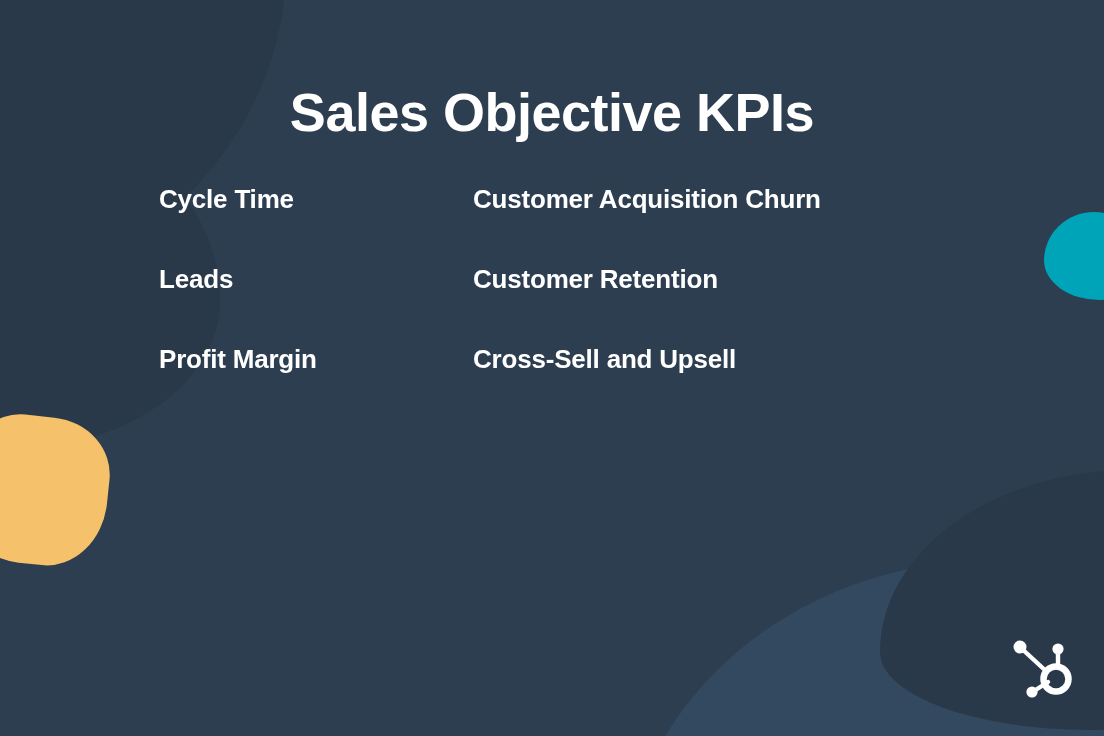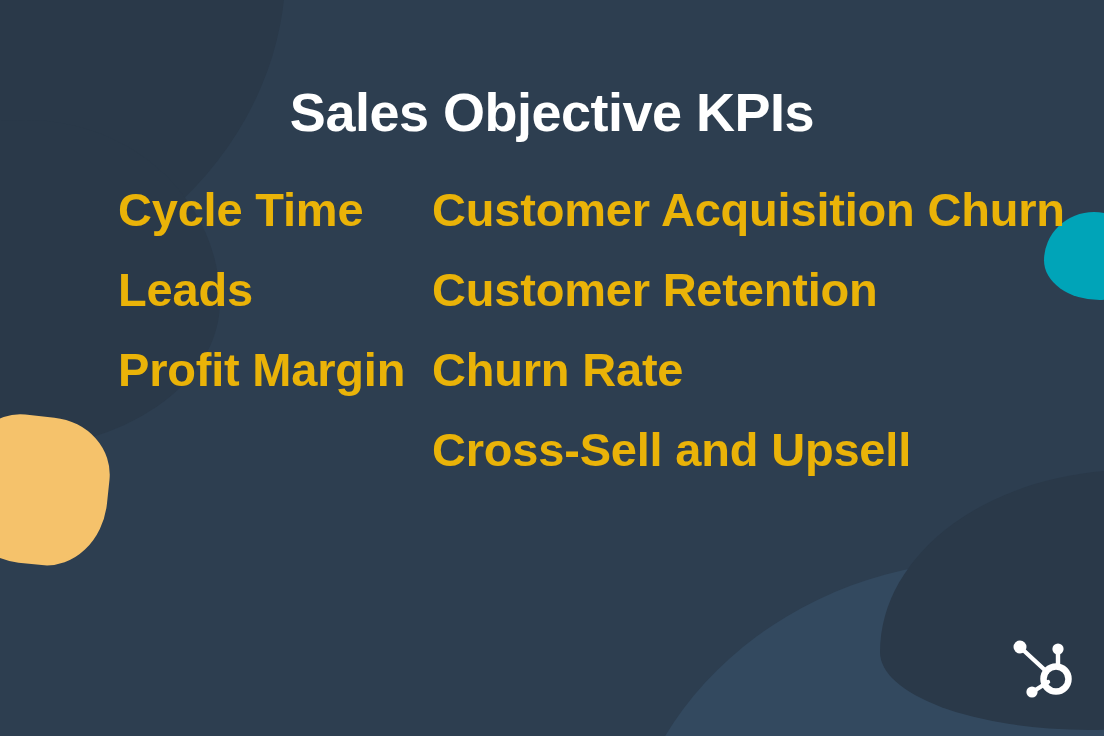--- a/index.html
+++ b/index.html
@@ -121,27 +121,28 @@
 
   .kpi-col {
     position: absolute;
     top: 0;
   }
 
   .kpi-col-left  { left: 0px; }
   .kpi-col-right { left: 314px; }
 
   .kpi-item {
-    color: #eab308;
-    font-size: 47px;
+    color: #ffffff;
+    font-size: 26px;
     font-weight: bold;
     line-height: 1;
     height: 80px;
     white-space: nowrap;
     letter-spacing: -0.2px;
+    margin-left: 41px;
   }
 
   
   .brand-logo {
     position: absolute;
     right: 26px;
     bottom: 30px;
     width: 72px;
     height: 72px;
     z-index: 6;
@@ -167,21 +168,20 @@
 
       <div class="kpi-col kpi-col-left">
         <div class="kpi-item">Cycle Time</div>
         <div class="kpi-item">Leads</div>
         <div class="kpi-item">Profit Margin</div>
       </div>
 
       <div class="kpi-col kpi-col-right">
         <div class="kpi-item">Customer Acquisition Churn</div>
         <div class="kpi-item">Customer Retention</div>
-        <div class="kpi-item">Churn Rate</div>
         <div class="kpi-item">Cross-Sell and Upsell</div>
       </div>
 
     </div>
   </div>
 
   <svg class="brand-logo" viewBox="0 0 72 72">
 
     <line x1="15" y1="14" x2="41" y2="38" stroke="#ffffff" stroke-width="4.4" stroke-linecap="round"></line>
 

